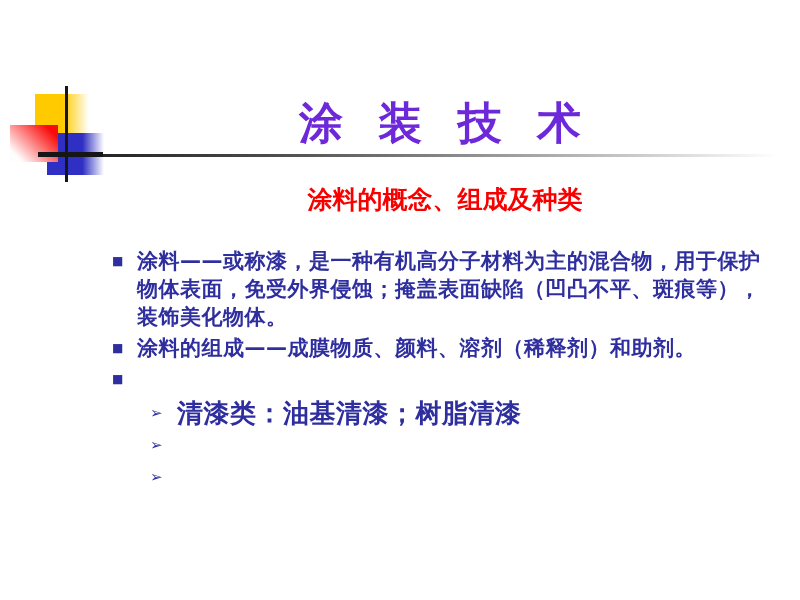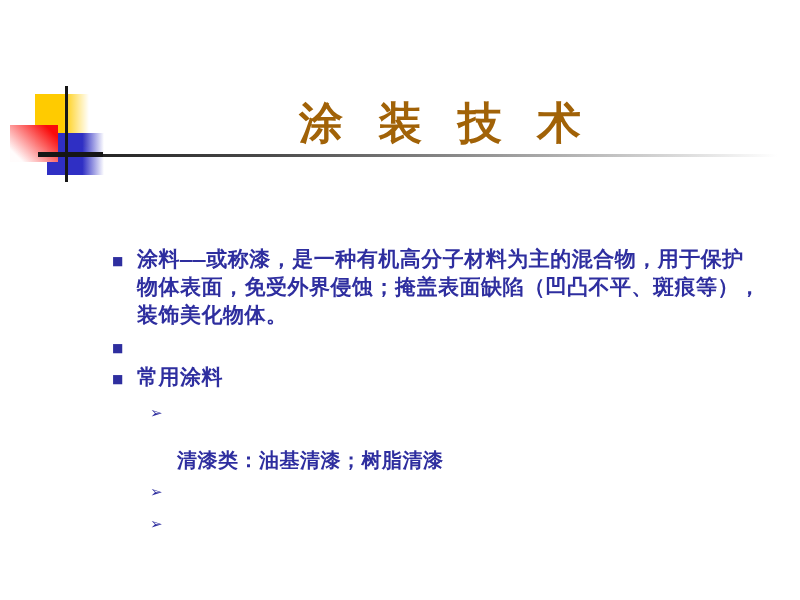--- a/index.html
+++ b/index.html
@@ -32,69 +32,70 @@
   }
   .decor-vline {
     position:absolute; left:65px; top:86px; width:3px; height:96px; z-index:5;
     background:#161616;
   }
 
   
   .slide-title {
     position:absolute; left:90px; right:0; top:94px; z-index:6;
     text-align:center; font-size:44px; font-weight:bold;
-    letter-spacing:10px; color:#a16207; white-space:nowrap;
+    letter-spacing:10px; color:#6d28d9; white-space:nowrap;
   }
   .slide-subtitle {
     position:absolute; left:90px; right:0; top:183px; z-index:6;
     text-align:center; font-size:25px; font-weight:bold; color:#F80000;
   }
 
   
   .content {
     position:absolute; left:112px; top:247px; width:652px;
     color:#2E2E9F; font-weight:bold;
   }
   .l1-item { display:flex; align-items:flex-start; margin-top:3px; }
   .l1-item:first-child { margin-top:0; }
   .l1-marker { flex:0 0 25px; font-size:12px; line-height:28px; }
-  .l1-text  { font-size:21px; line-height:28px; letter-spacing:0.5px;font-family:Liberation Mono, monospace; }
+  .l1-text  { font-size:21px; line-height:28px; letter-spacing:0.5px; }
 
   .l2-item { display:flex; align-items:flex-start; margin:8px 0 0 38px; }
   .l2-marker { flex:0 0 27px; font-size:15px; line-height:24px; }
-  .l2-text  { font-size:20px; line-height:24px; letter-spacing:0.5px;margin-top:47px; }
+  .l2-text  { font-size:26px; line-height:24px; letter-spacing:0.5px; }
 </style>
 </head>
 <body>
 
 <div class="slide">
 
   <div class="decor-yellow"></div>
   <div class="decor-blue"></div>
   <div class="decor-red"></div>
   <div class="title-underline"></div>
   <div class="decor-hbar"></div>
   <div class="decor-vline"></div>
 
   <div class="slide-title">涂 装 技 术</div>
+  <div class="slide-subtitle">涂料的概念、组成及种类</div>
 
   <div class="content">
 
     <div class="l1-item">
       <span class="l1-marker">■</span>
       <span class="l1-text">涂料——或称漆，是一种有机高分子材料为主的混合物，用于保护物体表面，免受外界侵蚀；掩盖表面缺陷（凹凸不平、斑痕等），装饰美化物体。</span>
     </div>
 
     <div class="l1-item">
       <span class="l1-marker">■</span>
+      <span class="l1-text">涂料的组成——成膜物质、颜料、溶剂（稀释剂）和助剂。</span>
     </div>
 
     <div class="l1-item">
       <span class="l1-marker">■</span>
-      <span class="l1-text">常用涂料</span>
     </div>
 
     <div>
       <div class="l2-item">
         <span class="l2-marker">➢</span>
         <span class="l2-text">清漆类：油基清漆；树脂清漆</span>
       </div>
       <div class="l2-item">
         <span class="l2-marker">➢</span>
       </div>

